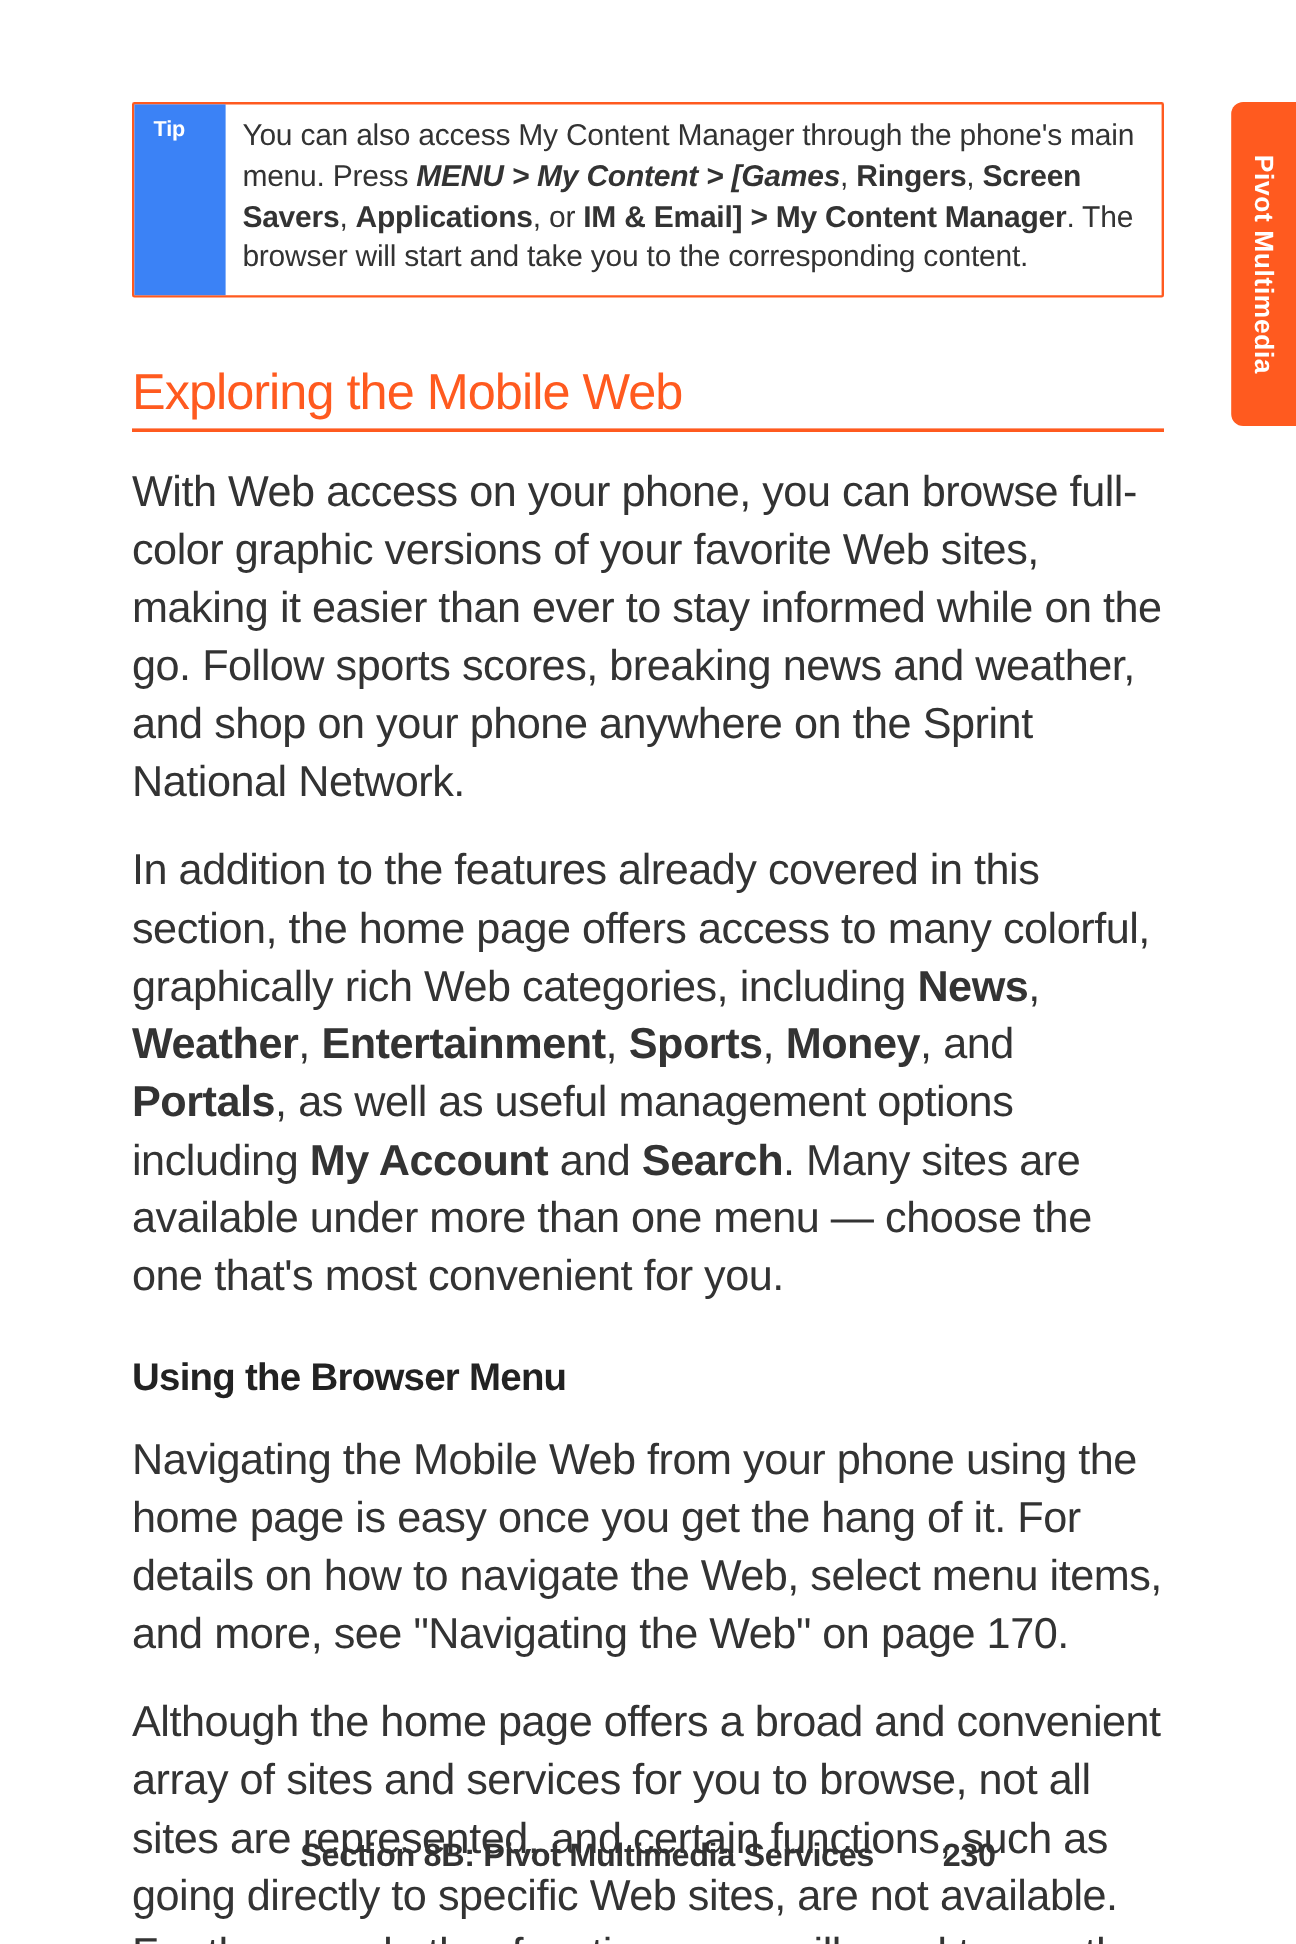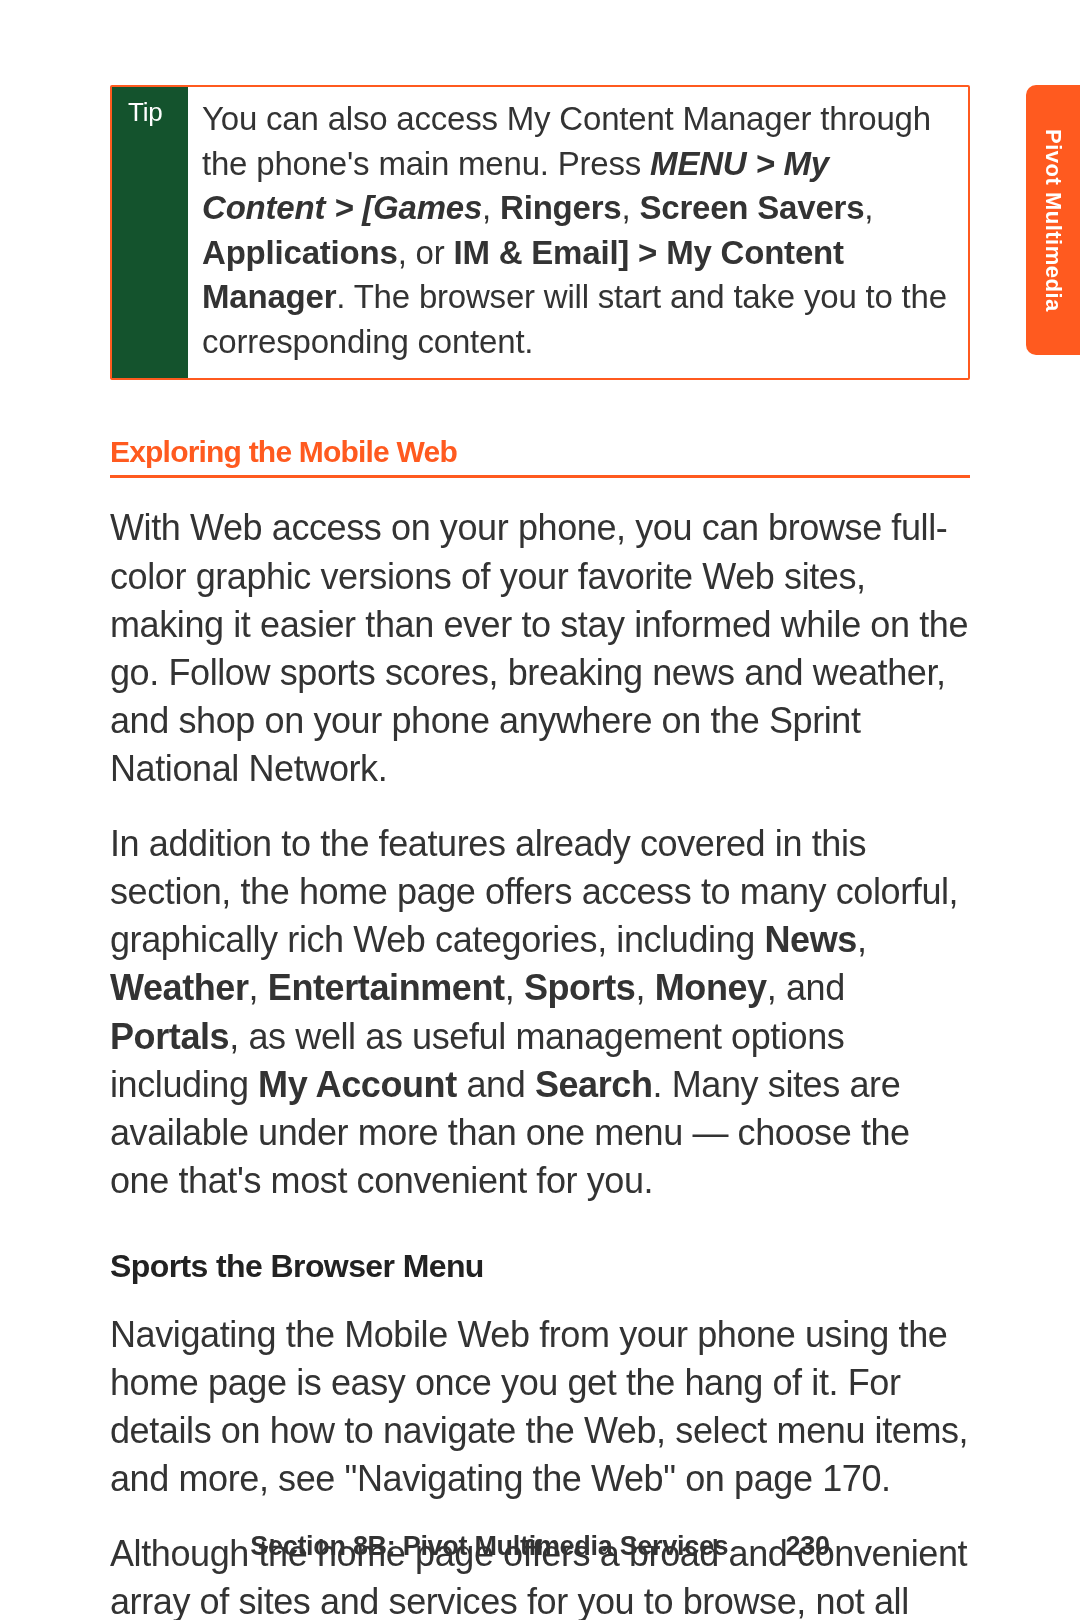--- a/index.html
+++ b/index.html
@@ -48,48 +48,48 @@
   
   .tip-box {
     display: flex;
     border: 2px solid #ff5a1f;
     border-radius: 2px;
     margin-bottom: 55px;
     width: 100%;
     box-sizing: border-box;
   }
   .tip-box .tip-label-cell {
-    background: #14532d;
+    background: #3b82f6;
     color: #ffffff;
-    font-weight: normal;
-    font-size: 26px;
+    font-weight: bold;
+    font-size: 18px;
     padding: 10px 16px;
     width: 76px;
     box-sizing: border-box;
   }
   .tip-box .tip-body-cell {
     padding: 10px 18px 14px 14px;
-    font-size: 33px;
+    font-size: 25px;
     line-height: 1.35;
     color: #333333;
     flex: 1;
   }
   .tip-body-cell b, .tip-body-cell strong {
     font-weight: bold;
   }
   .tip-body-cell em {
     font-style: italic;
     font-weight: bold;
   }
 
   
   h1.section-heading {
     color: #ff5a1f;
-    font-size: 30px;
-    font-weight: bold;
+    font-size: 42px;
+    font-weight: normal;
     margin: 0 0 6px 0;
     padding-bottom: 6px;
     border-bottom: 3px solid #ff5a1f;
     letter-spacing: -0.8px;
   }
   h2.subheading {
     color: #222222;
     font-size: 32px;
     font-weight: bold;
     margin: 42px 0 14px 0;
@@ -146,21 +146,21 @@
   </div>
 
   <h1 class="section-heading">Exploring the Mobile Web</h1>
 
   <p class="body">With Web access on your phone, you can browse full-color graphic versions of your favorite Web sites, making it easier than ever to stay informed while on the go. Follow sports scores, breaking news and weather, and shop on your phone anywhere on the Sprint National Network.</p>
 
   <p class="body">
     <span>In addition to the features already covered in this section, the home page offers access to many colorful, graphically rich Web categories, including </span><strong>News</strong><span>, </span><strong>Weather</strong><span>, </span><strong>Entertainment</strong><span>, </span><strong>Sports</strong><span>, </span><strong>Money</strong><span>, and </span><strong>Portals</strong><span>, as well as useful management options including </span><strong>My Account</strong><span> and </span><strong>Search</strong><span>. Many sites are available under more than one menu — choose the one that's most convenient for you.</span>
   </p>
 
-  <h2 class="subheading">Sports the Browser Menu</h2>
+  <h2 class="subheading">Using the Browser Menu</h2>
 
   <p class="body" style="">Navigating the Mobile Web from your phone using the home page is easy once you get the hang of it. For details on how to navigate the Web, select menu items, and more, see "Navigating the Web" on page 170.</p>
 
   <p class="body">Although the home page offers a broad and convenient array of sites and services for you to browse, not all sites are represented, and certain functions, such as going directly to specific Web sites, are not available. For these and other functions, you will need to use the browser menu. The browser menu offers additional functionality to expand your use of the Web on your phone.</p>
 
   <div class="footer">
     <span>Section 8B: Pivot Multimedia Services</span>
     <span class="page-num">230</span>
   </div>
 

